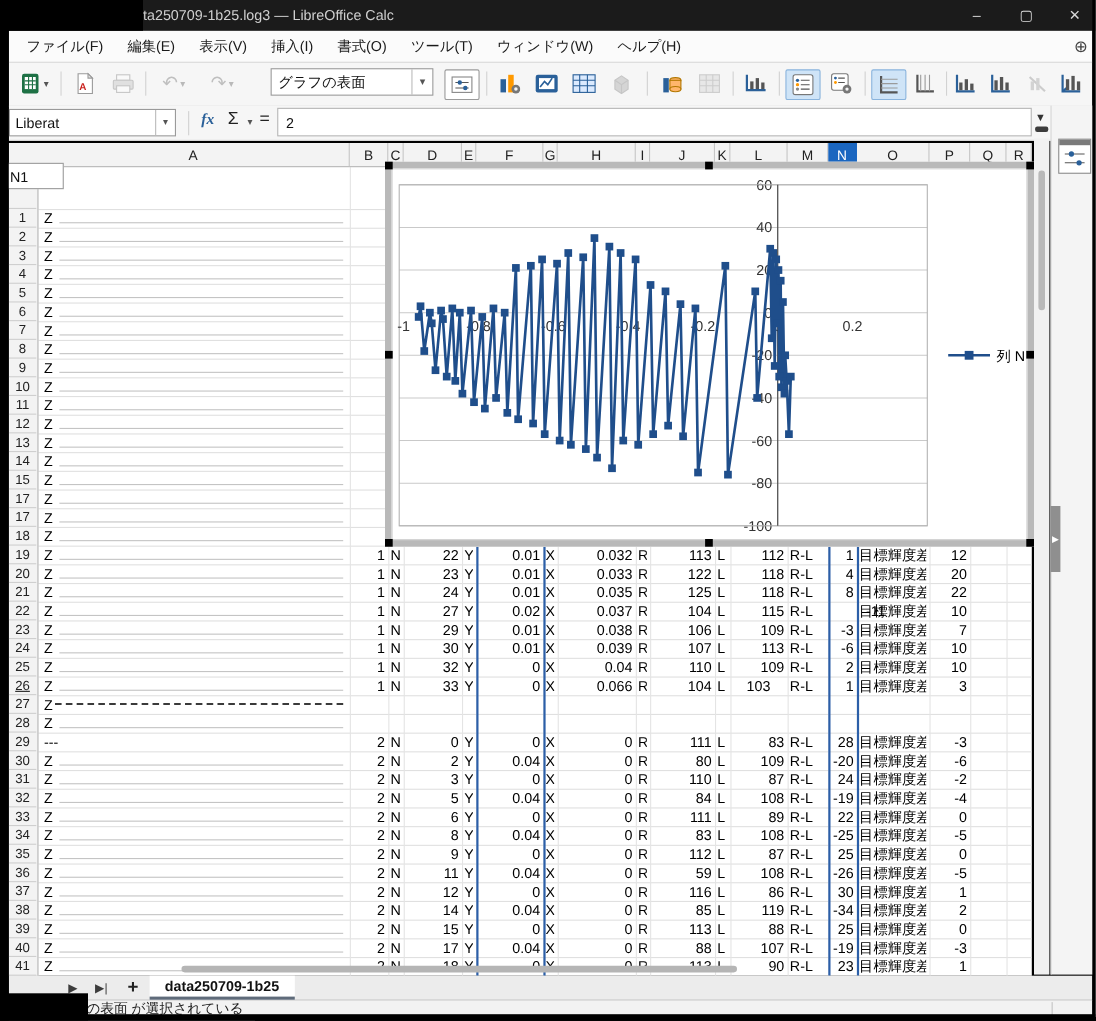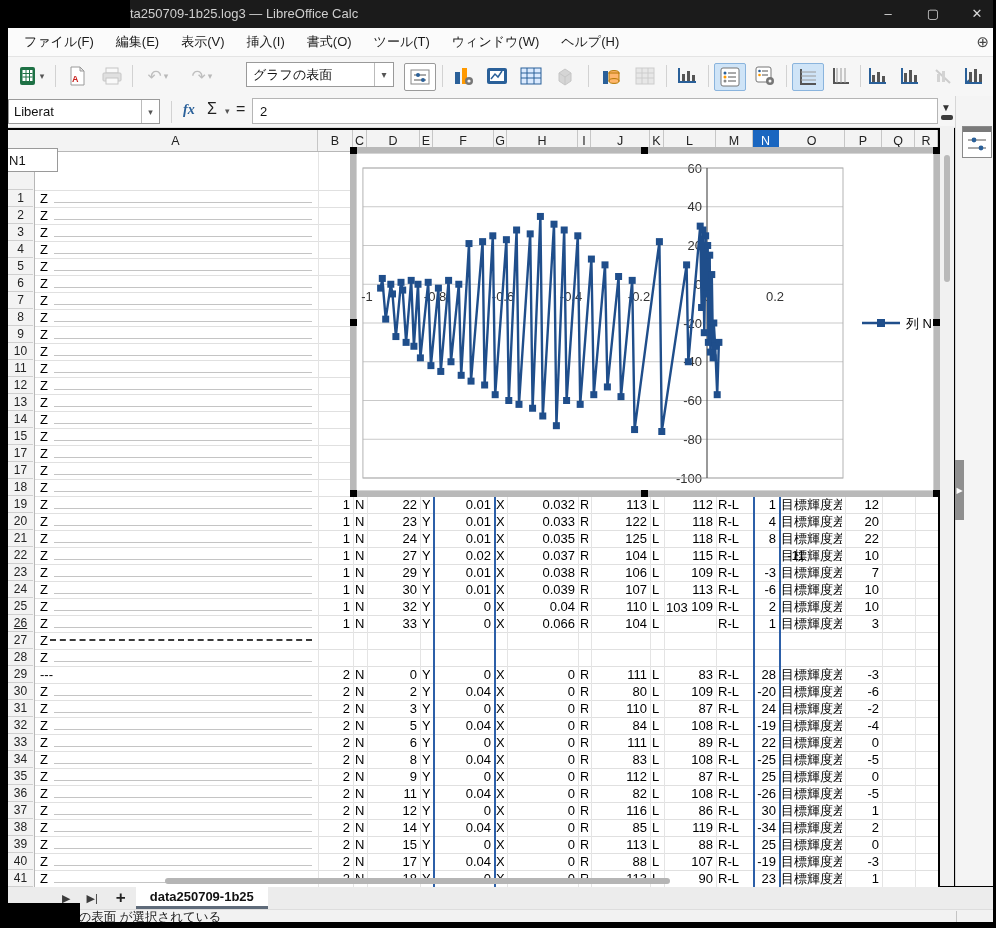--- a/index.html
+++ b/index.html
@@ -534,21 +534,21 @@
     <div class="abs cell" style="left: 312px; top: 464px; width: 30px; height: 17px; text-align: right;">1</div>
     <div class="abs cell" style="left: 347px; top: 464px; width: 9px; height: 17px; text-align: left;">N</div>
     <div class="abs cell" style="left: 361px; top: 464px; width: 48px; height: 17px; text-align: right;">33</div>
     <div class="abs cell" style="left: 414px; top: 464px; width: 8px; height: 17px; text-align: left;">Y</div>
     <div class="abs cell" style="left: 427px; top: 464px; width: 56px; height: 17px; text-align: right;">0</div>
     <div class="abs cell" style="left: 488px; top: 464px; width: 8px; height: 17px; text-align: left;">X</div>
     <div class="abs cell" style="left: 501px; top: 464px; width: 66px; height: 17px; text-align: right;">0.066</div>
     <div class="abs cell" style="left: 572px; top: 464px; width: 8px; height: 17px; text-align: left;">R</div>
     <div class="abs cell" style="left: 585px; top: 464px; width: 54px; height: 17px; text-align: right;">104</div>
     <div class="abs cell" style="left: 644px; top: 464px; width: 9px; height: 17px; text-align: left;">L</div>
-    <div class="abs cell" style="left: 658px; top: 448px; width: 47px; height: 17px; text-align: left;">103</div>
+    <div class="abs cell" style="left: 658px; top: 464px; width: 47px; height: 17px; text-align: center;">103</div>
     <div class="abs cell" style="left: 710px; top: 464px; width: 32px; height: 17px; text-align: left;">R-L</div>
     <div class="abs cell" style="left: 747px; top: 464px; width: 21px; height: 17px; text-align: right;">1</div>
     <div class="abs cell" style="left: 773px; top: 464px; width: 61px; height: 17px; text-align: left;">目標輝度差</div>
     <div class="abs cell" style="left: 839px; top: 464px; width: 32px; height: 17px; text-align: right;">3</div>
     <div class="abs cell" style="left: 32px; top: 481px; width: 276px; height: 17px;">Z</div>
     <div class="abs dashline" style="left: 42px; top: 488px; width: 262px;"></div>
     <div class="abs cell" style="left: 32px; top: 498px; width: 276px; height: 17px;">Z</div>
     <div class="abs zline" style="left: 46px; top: 510px; width: 258px;"></div>
     <div class="abs cell" style="left: 32px; top: 515px; width: 276px; height: 17px;">---</div>
     <div class="abs cell" style="left: 312px; top: 515px; width: 30px; height: 17px; text-align: right;">2</div>
@@ -671,21 +671,21 @@
     <div class="abs cell" style="left: 32px; top: 634px; width: 276px; height: 17px;">Z</div>
     <div class="abs zline" style="left: 46px; top: 646px; width: 258px;"></div>
     <div class="abs cell" style="left: 312px; top: 634px; width: 30px; height: 17px; text-align: right;">2</div>
     <div class="abs cell" style="left: 347px; top: 634px; width: 9px; height: 17px; text-align: left;">N</div>
     <div class="abs cell" style="left: 361px; top: 634px; width: 48px; height: 17px; text-align: right;">11</div>
     <div class="abs cell" style="left: 414px; top: 634px; width: 8px; height: 17px; text-align: left;">Y</div>
     <div class="abs cell" style="left: 427px; top: 634px; width: 56px; height: 17px; text-align: right;">0.04</div>
     <div class="abs cell" style="left: 488px; top: 634px; width: 8px; height: 17px; text-align: left;">X</div>
     <div class="abs cell" style="left: 501px; top: 634px; width: 66px; height: 17px; text-align: right;">0</div>
     <div class="abs cell" style="left: 572px; top: 634px; width: 8px; height: 17px; text-align: left;">R</div>
-    <div class="abs cell" style="left: 585px; top: 634px; width: 54px; height: 17px; text-align: right;">82</div>
+    <div class="abs cell" style="left: 585px; top: 634px; width: 54px; height: 17px; text-align: right;">59</div>
     <div class="abs cell" style="left: 644px; top: 634px; width: 9px; height: 17px; text-align: left;">L</div>
     <div class="abs cell" style="left: 658px; top: 634px; width: 47px; height: 17px; text-align: right;">108</div>
     <div class="abs cell" style="left: 710px; top: 634px; width: 32px; height: 17px; text-align: left;">R-L</div>
     <div class="abs cell" style="left: 747px; top: 634px; width: 21px; height: 17px; text-align: right;">-26</div>
     <div class="abs cell" style="left: 773px; top: 634px; width: 61px; height: 17px; text-align: left;">目標輝度差</div>
     <div class="abs cell" style="left: 839px; top: 634px; width: 32px; height: 17px; text-align: right;">-5</div>
     <div class="abs cell" style="left: 32px; top: 651px; width: 276px; height: 17px;">Z</div>
     <div class="abs zline" style="left: 46px; top: 663px; width: 258px;"></div>
     <div class="abs cell" style="left: 312px; top: 651px; width: 30px; height: 17px; text-align: right;">2</div>
     <div class="abs cell" style="left: 347px; top: 651px; width: 9px; height: 17px; text-align: left;">N</div>

